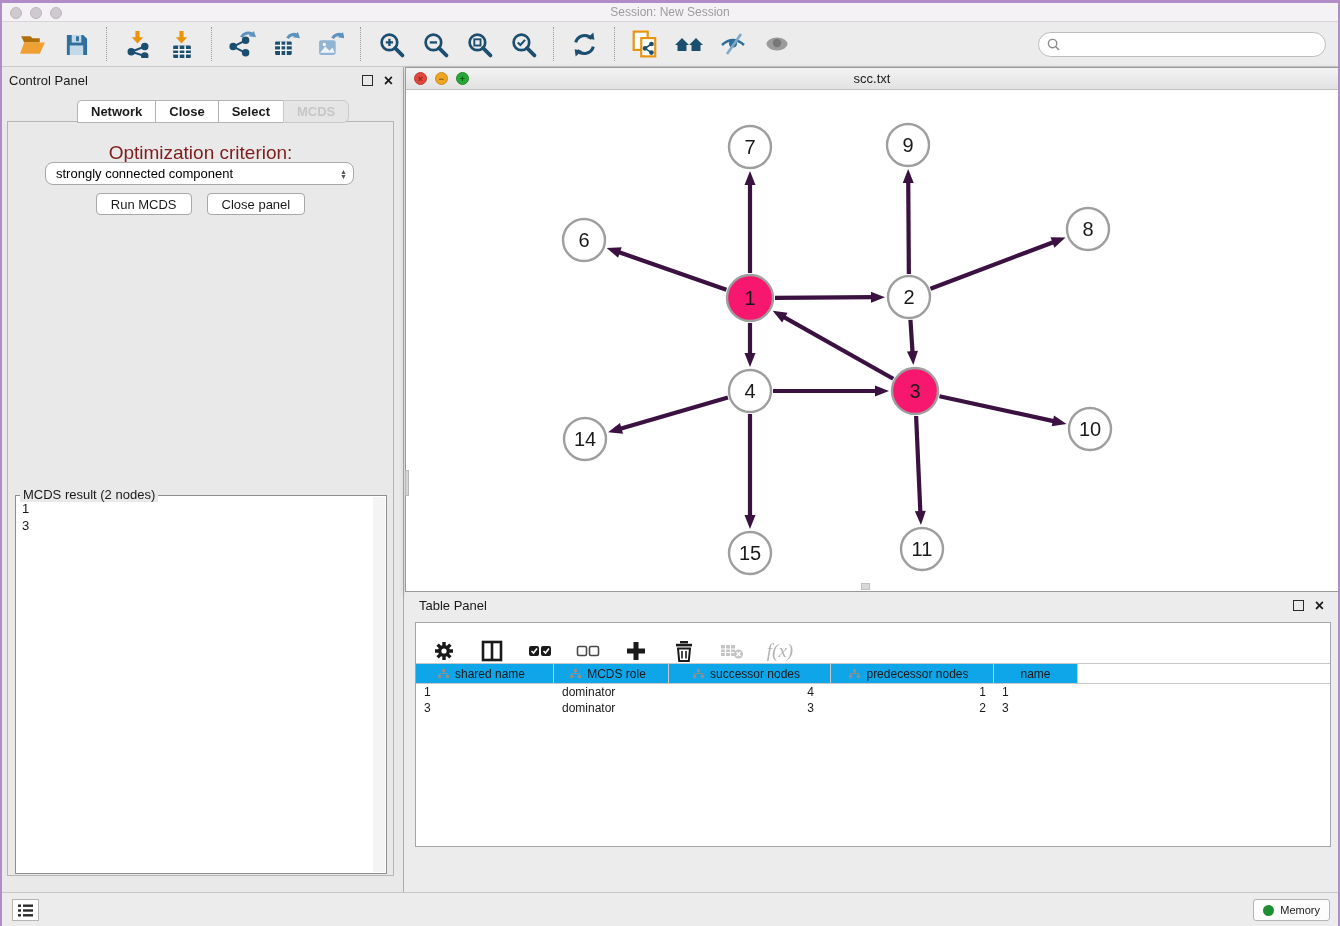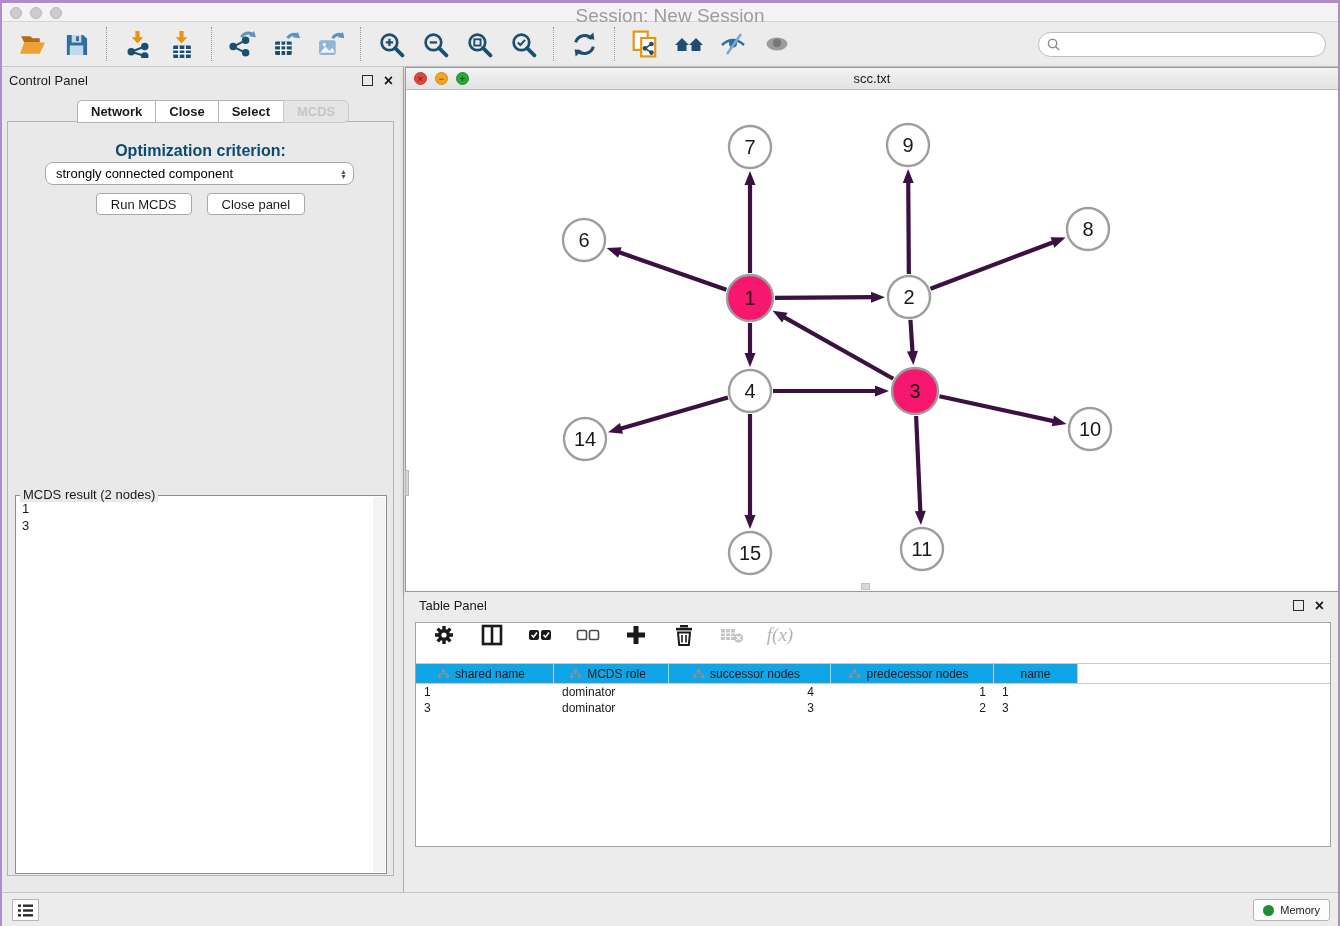--- a/index.html
+++ b/index.html
@@ -9,21 +9,21 @@
 
   
   .frame-top { position:absolute; left:0; top:0; width:1340px; height:3px; background:#B18CC6; z-index:50; }
   .frame-left { position:absolute; left:0; top:0; width:2px; height:926px; background:#B18CC6; z-index:50; }
   .frame-right { position:absolute; right:0; top:0; width:2px; height:926px; background:#B18CC6; z-index:50; }
 
   
   .titlebar { position:absolute; left:0; top:0; width:1340px; height:22px; background:#F5F2F6; border-bottom:1px solid #D8D4DA; display:flex; align-items:center; }
   .dots { display:flex; gap:8px; margin-left:10px; margin-top:2px; }
   .dot { width:12px; height:12px; border-radius:50%; background:#CFCACF; border:1px solid #BCB6BC; }
-  .win-title { position:absolute; left:0; right:0; top:5px; text-align:center; font-size:19px; color:#9E9B9E; }
+  .win-title { position:absolute; left:0; right:0; top:5px; text-align:center; font-size:12px; color:#9E9B9E; }
 
   
   .toolbar { position:absolute; left:0; top:22px; width:1340px; height:45px; background:#EDECEC; border-bottom:1px solid #C9C9C9; display:flex; align-items:center; padding-left:10px; }
   .tbicon { width:30px; height:30px; margin:0 7px; display:flex; align-items:center; justify-content:center; cursor:pointer; }
   .tbsep { width:1px; height:34px; border-left:1px dotted #9A9A9A; margin:0 8px; }
   .searchbox { margin-left:auto; margin-right:14px; width:288px; height:25px; background:#fff; border:1px solid #BDBDBD; border-radius:13px; display:flex; align-items:center; padding-left:8px; }
   .searchbox input { border:none; outline:none; flex:1; font-size:13px; background:transparent; margin-left:5px; }
 
   
   .cpanel { position:absolute; left:0; top:67px; width:404px; height:825px; background:#E9E9E9; border-right:1px solid #ABABAB; }
@@ -31,21 +31,21 @@
   .cp-title { font-size:13px; color:#1A1A1A; }
   .hd-btns { margin-left:auto; display:flex; align-items:center; gap:11px; }
   .float-icon { width:11px; height:11px; border:1.6px solid #2A2A2A; display:inline-block; cursor:pointer; }
   .close-icon { font-size:16px; font-weight:bold; color:#1A1A1A; line-height:11px; cursor:pointer; }
   .cp-tabs { position:absolute; left:77px; top:33px; display:flex; z-index:2; }
   .tab { font-size:13px; font-weight:bold; color:#1A1A1A; background:#fff; border:1px solid #B3B3B3; padding:3px 13px 3px 13px; cursor:pointer; border-right:none; }
   .tab:first-child { border-top-left-radius:5px; }
   .tab:last-child { border-right:1px solid #C4C4C4; border-top-right-radius:6px; border-bottom-right-radius:6px; }
   .tab.selected { background:#E5E5E5; color:#C6C6C6; border-color:#C9C9C9; }
   .cp-content { position:absolute; left:7px; top:54px; width:387px; height:755px; border:1px solid #B5B5B5; background:#E9E9E9; }
-  .opt-label { position:absolute; top:20px; width:100%; text-align:center; font-size:16px; color:#0c4a6e;font-weight:bold; }
+  .opt-label { position:absolute; top:20px; width:100%; text-align:center; font-size:19px; color:#7f1d1d; }
   .selectbox { position:absolute; left:37px; top:40px; width:309px; height:23px; background:#fff; border:1px solid #A8A8A8; border-radius:8px; display:flex; align-items:center; padding:0 6px 0 10px; font-size:13px; cursor:pointer; }
   .spinner { margin-left:auto; display:flex; flex-direction:column; align-items:center; line-height:5px; }
   .spinner span { font-size:7px; color:#555; }
   .btnrow { position:absolute; top:71px; width:100%; display:flex; justify-content:center; gap:15px; }
   .btn { height:22px; background:#fff; border:1px solid #A8A8A8; border-radius:4px; font-size:13px; padding:0 14px; color:#1A1A1A; cursor:pointer; font-family:"Liberation Sans",sans-serif; }
   .resultbox { position:absolute; left:7px; top:373px; width:372px; height:379px; background:#fff; border:1px solid #8E8E8E; }
   .result-legend { position:absolute; left:4px; top:-9px; background:#E9E9E9; font-size:13px; padding:0 3px; color:#1A1A1A; }
   .result-lines { position:absolute; left:6px; top:4px; font-size:13px; color:#1A1A1A; line-height:17px; white-space:pre; }
   .scrolltrack { position:absolute; right:1px; top:1px; bottom:1px; width:12px; background:#F4F4F4; }
 
@@ -60,21 +60,21 @@
   .nw-title { position:absolute; left:0; right:0; text-align:center; font-size:13px; color:#1A1A1A; }
   .nw-canvas { position:relative; width:932px; height:501px; background:#fff; overflow:hidden; }
   .grip { position:absolute; left:455px; bottom:1px; width:9px; height:7px; background:#D9D9D9; border:1px solid #C0C0C0; }
   .split-handle { position:absolute; left:-1px; top:402px; width:4px; height:26px; background:#D5D5D5; border:1px solid #B8B8B8; }
 
   
   .tpanel { position:absolute; left:405px; top:592px; width:935px; height:300px; background:#ECECEC; }
   .tp-header { height:26px; display:flex; align-items:center; padding:0 16px 0 14px; }
   .tp-title { font-size:13px; color:#1A1A1A; }
   .tbl-container { position:absolute; left:10px; top:30px; width:916px; height:225px; background:#fff; border:1px solid #A5A5A5; overflow:hidden; }
-  .tbl-toolbar { height:40px; display:flex; align-items:flex-start; padding-left:16px; gap:24px; }
+  .tbl-toolbar { height:40px; display:flex; align-items:flex-end; padding-left:16px; gap:24px; }
   .ticon { width:24px; height:24px; display:flex; align-items:center; justify-content:center; cursor:pointer; }
   .ticon.disabled { cursor:default; }
   .fx-label { font-family:"Liberation Serif", serif; font-style:italic; font-size:19px; color:#B3B3B3; }
   .tbl-headrow { display:flex; height:21px; border-top:1px solid #C9C9C9; border-bottom:1px solid #C9C9C9; background:#fff; }
   .hcell { background:#0ea5e9; border-right:1px solid #C9C9C9; display:flex; align-items:center; justify-content:center; gap:6px; font-size:12px; color:#1A1A1A; }
   .hcell .treeicon { margin-left:-6px; }
   .trow { display:flex; height:16px; }
   .tcell { font-size:12px; color:#1A1A1A; display:flex; align-items:center; padding:0 8px; }
   .tcell.right { justify-content:flex-end; }
   .tcell.c2 { padding-right:17px; }

